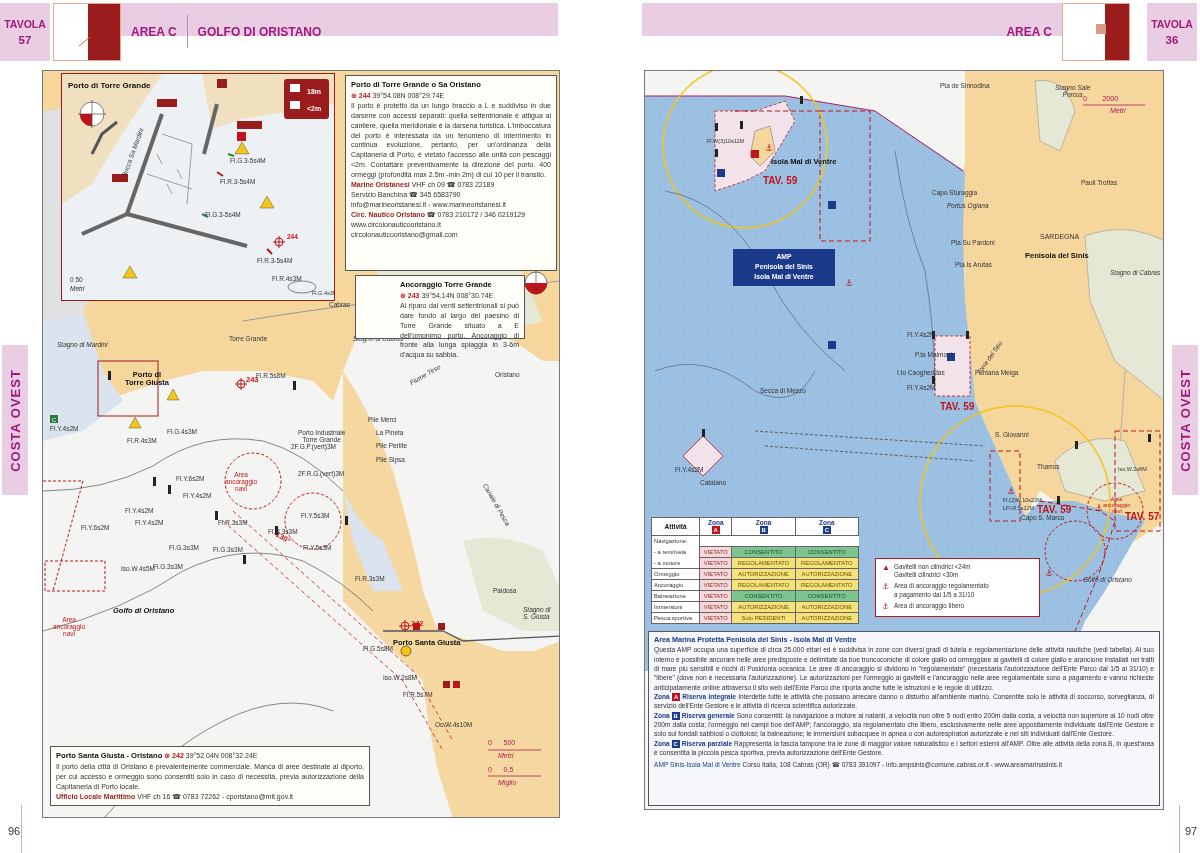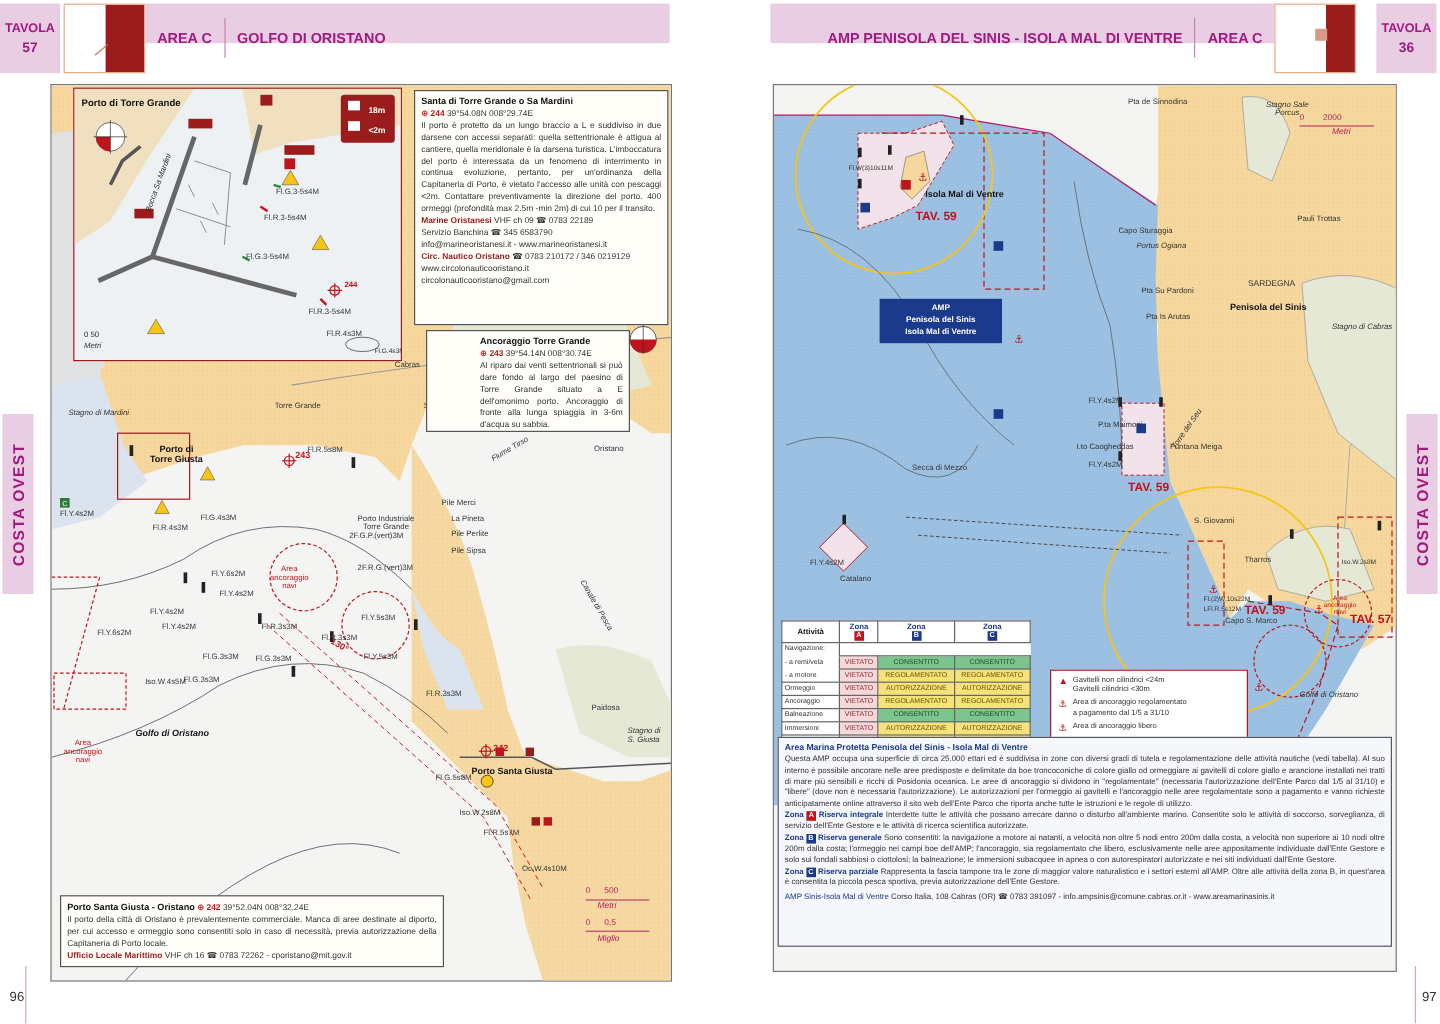--- a/index.html
+++ b/index.html
@@ -282,52 +282,51 @@
     <div class="map-label mag it" style="left:455px;top:681px;font-size:7px;">Metri</div>
     <div class="map-label mag" style="left:445px;top:695px;font-size:7px;white-space:pre;">0      0,5</div>
     <div class="map-label mag it" style="left:455px;top:708px;font-size:7px;">Miglio</div>
     <svg style="position:absolute;left:443px;top:677px;" width="60" height="32">
       <line x1="2" y1="2" x2="55" y2="2" stroke="#b21a5f" stroke-width="0.8"></line>
       <line x1="2" y1="28" x2="55" y2="28" stroke="#b21a5f" stroke-width="0.8"></line>
     </svg>
   </div>
 
   <div class="info" style="left:345px;top:75px;width:212px;height:196px;">
-    <div class="t">Santa di Torre Grande o Sa Mardini</div>
+    <div class="t">Porto di Torre Grande o Sa Oristano</div>
     <p><span class="wp">⊕ </span><span class="wp">244</span> <span class="coord">39°54.08N 008°29.74E</span></p>
     <p style="text-align:justify;">Il porto è protetto da un lungo braccio a L e suddiviso in due darsene con accessi separati: quella settentrionale è attigua al cantiere, quella meridionale è la darsena turistica. L'imboccatura del porto è interessata da un fenomeno di interrimento in continua evoluzione, pertanto, per un'ordinanza della Capitaneria di Porto, è vietato l'accesso alle unità con pescaggi &lt;2m. Contattare preventivamente la direzione del porto. 400 ormeggi (profondità max 2.5m -min 2m) di cui 10 per il transito.</p>
     <p><span class="link">Marine Oristanesi</span> <span>VHF ch 09 ☎ 0783 22189</span></p>
     <p>Servizio Banchina ☎ 345 6583790</p>
     <p>info@marineoristanesi.it - www.marineoristanesi.it</p>
     <p><span class="link">Circ. Nautico Oristano</span> <span>☎ 0783 210172 / 346 0219129</span></p>
     <p>www.circolonauticooristano.it</p>
     <p>circolonauticooristano@gmail.com</p>
   </div>
 
-  <div class="info" style="left:355px;top:275px;width:170px;height:85px;padding-left:44px;">
+  <div class="info" style="left:355px;top:275px;width:170px;height:64px;padding-left:44px;">
     <div class="t">Ancoraggio Torre Grande</div>
     <p><span class="wp">⊕ </span><span class="wp">243</span> <span class="coord">39°54.14N 008°30.74E</span></p>
     <p style="text-align:justify;">Al riparo dai venti settentrionali si può dare fondo al largo del paesino di Torre Grande situato a E dell'omonimo porto. Ancoraggio di fronte alla lunga spiaggia in 3-6m d'acqua su sabbia.</p>
   </div>
   <svg style="position:absolute;left:523px;top:270px;" width="26" height="26">
     <circle cx="13" cy="13" r="11" fill="#fff" stroke="#333" stroke-width="0.7"></circle>
     <path d="M2,13 A11,11 0 0,0 24,13 Z" fill="#c0141c"></path>
     <line x1="13" y1="1" x2="13" y2="25" stroke="#333" stroke-width="0.6"></line>
   </svg>
 
   <div class="info" style="left:50px;top:746px;width:320px;height:60px;">
     <p><span class="t">Porto Santa Giusta - Oristano</span> <span class="wp">⊕ </span><span class="wp">242</span> <span class="coord">39°52.04N 008°32.24E</span></p>
     <p style="text-align:justify;">Il porto della città di Oristano è prevalentemente commerciale. Manca di aree destinate al diporto, per cui accesso e ormeggio sono consentiti solo in caso di necessità, previa autorizzazione della Capitaneria di Porto locale.</p>
     <p><span class="link">Ufficio Locale Marittimo</span> <span>VHF ch 16 ☎ 0783 72262 - cporistano@mit.gov.it</span></p>
   </div>
 </div>
 
 <div class="page right">
   <div class="hdr-bar" style="left:42px;width:420px;justify-content:flex-end;">
-    <div class="hdr-cell sep">AMP PENISOLA DEL SINIS - ISOLA MAL DI VENTRE</div>
     <div class="hdr-cell">AREA C</div>
   </div>
   <div class="locator" style="left:462px;">
     <div class="coast" style="left:42px;"></div>
     <div class="mark" style="left:33px;top:20px;"></div>
   </div>
   <div class="tavola-box" style="left:547px;">
     <span>TAVOLA</span>
     <span class="num">36</span>
   </div>
@@ -529,21 +528,21 @@
         <span class="ic">⚓</span>
         <span><span>Area di ancoraggio regolamentato</span><br><span>a pagamento dal 1/5 a 31/10</span></span>
       </div>
       <div class="legend-row" style="margin-bottom:0;">
         <span class="ic">⚓</span>
         <span>Area di ancoraggio libero</span>
       </div>
     </div>
   </div>
 
-  <div class="amp-info" style="left:48px;top:614px;width:512px;height:175px;">
+  <div class="amp-info" style="left:48px;top:631px;width:512px;height:175px;">
     <div class="t">Area Marina Protetta Penisola del Sinis - Isola Mal di Ventre</div>
     <p style="text-align:justify;">Questa AMP occupa una superficie di circa 25.000 ettari ed è suddivisa in zone con diversi gradi di tutela e regolamentazione delle attività nautiche (vedi tabella). Al suo interno è possibile ancorare nelle aree predisposte e delimitate da boe troncoconiche di colore giallo od ormeggiare ai gavitelli di colore giallo e arancione installati nei tratti di mare più sensibili e ricchi di Posidonia oceanica. Le aree di ancoraggio si dividono in "regolamentate" (necessaria l'autorizzazione dell'Ente Parco dal 1/5 al 31/10) e "libere" (dove non è necessaria l'autorizzazione). Le autorizzazioni per l'ormeggio ai gavitelli e l'ancoraggio nelle aree regolamentate sono a pagamento e vanno richieste anticipatamente online attraverso il sito web dell'Ente Parco che riporta anche tutte le istruzioni e le regole di utilizzo.</p>
     <p style="text-align:justify;">
       <span class="z">Zona</span>
       <span class="zbadge" style="background:#c0141c;text-align:center;">A</span>
       <span class="z">Riserva integrale</span>
       <span>Interdette tutte le attività che possano arrecare danno o disturbo all'ambiente marino. Consentite solo le attività di soccorso, sorveglianza, di servizio dell'Ente Gestore e le attività di ricerca scientifica autorizzate.</span>
     </p>
     <p style="text-align:justify;">
       <span class="z">Zona</span>

